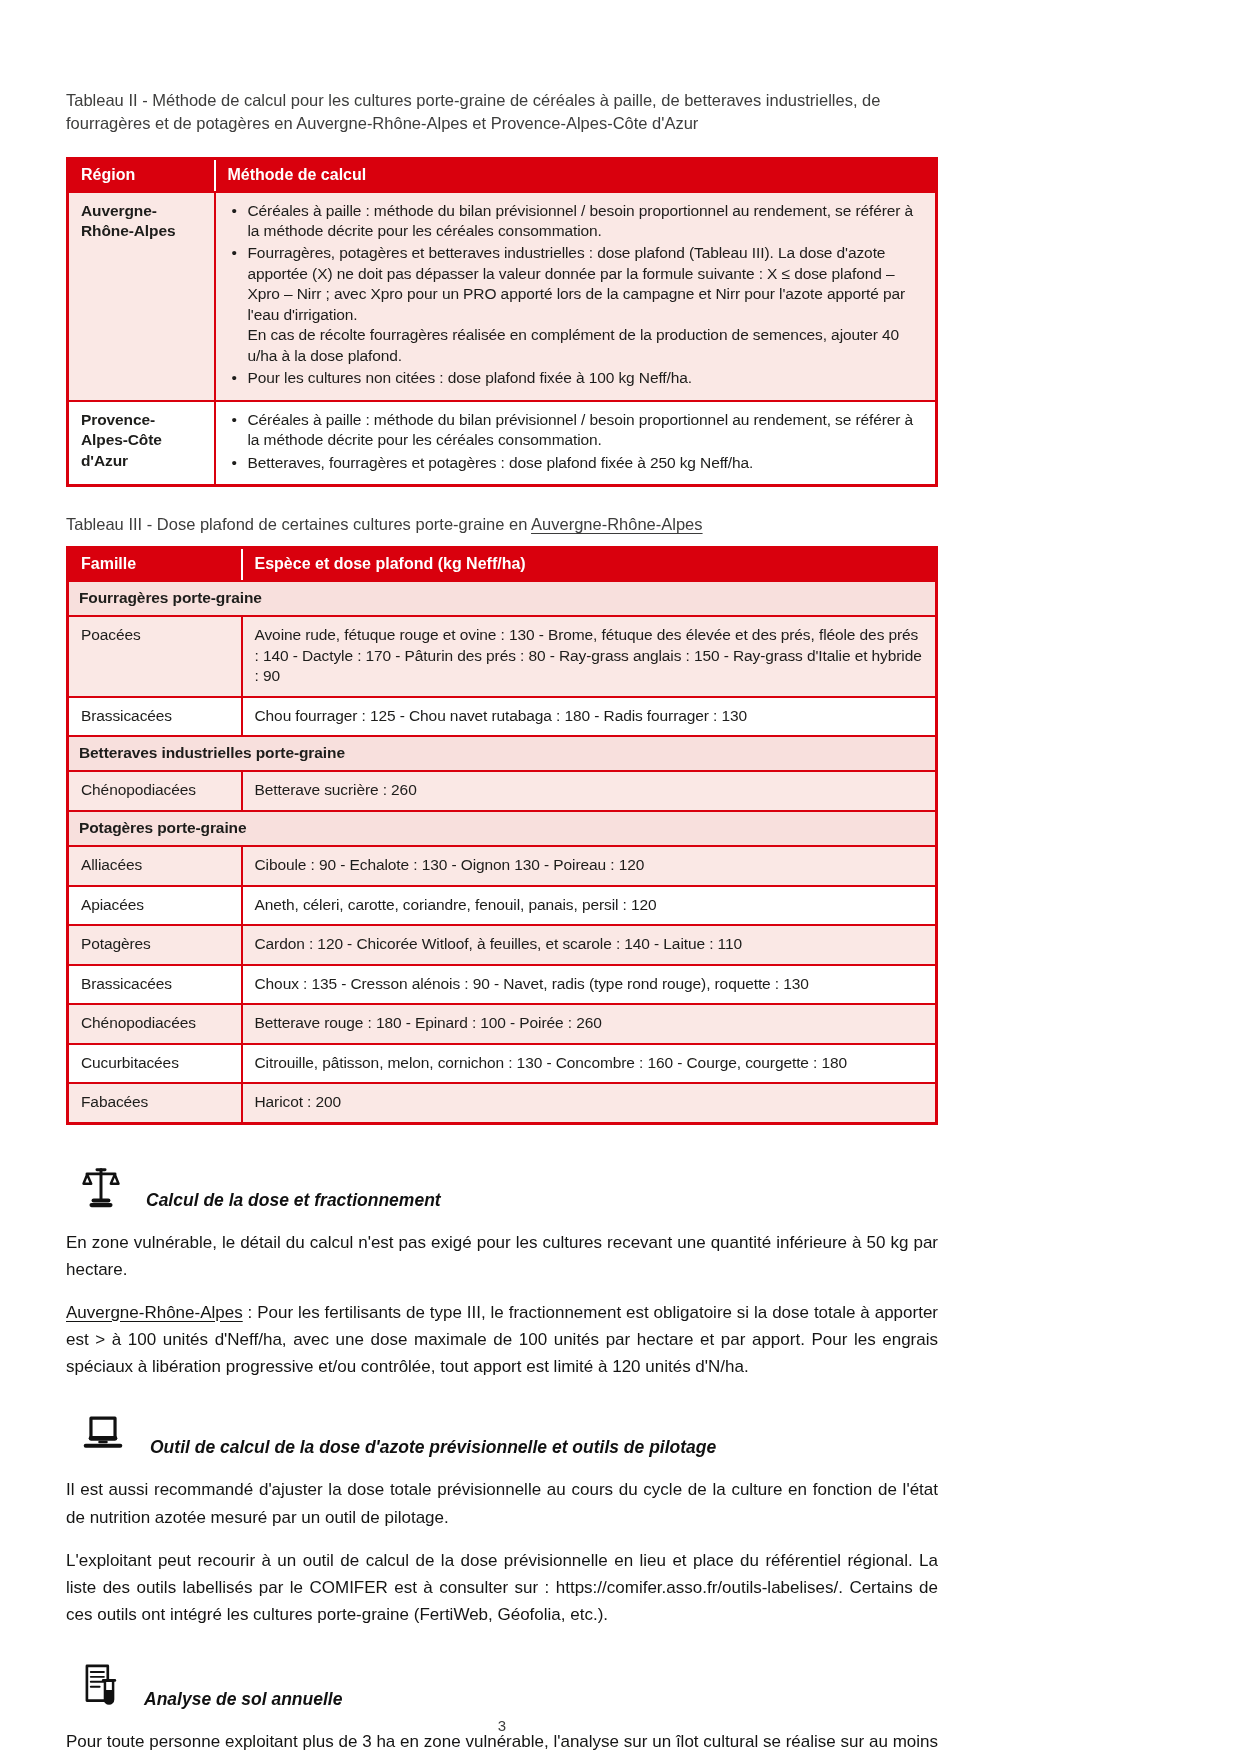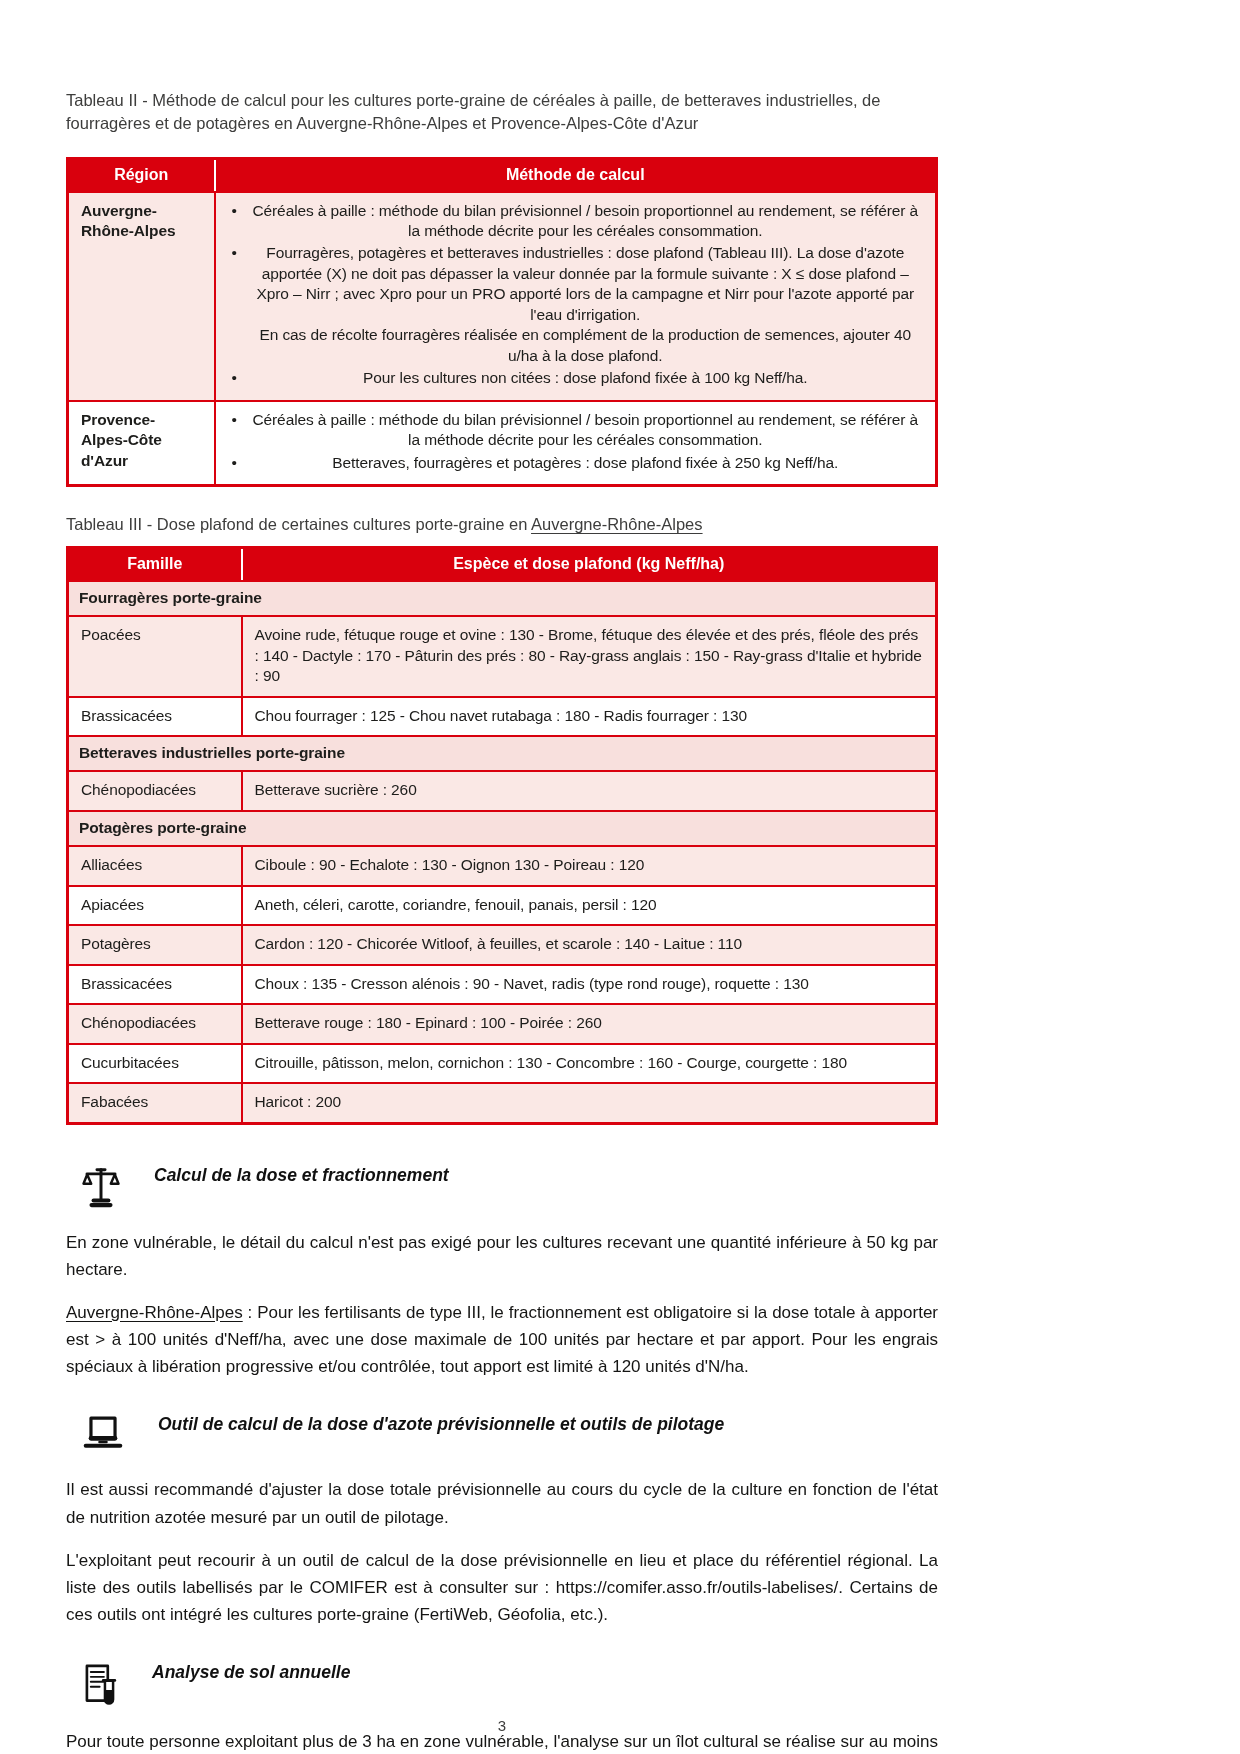--- a/index.html
+++ b/index.html
@@ -12,39 +12,39 @@
 
   
   .tbl-caption{font-size:16.5px;line-height:1.38;color:#3d3d3c;margin:0 0 22px 0;}
   .tbl-caption.small{margin:26px 0 10px 0;}
   .u{text-decoration:underline;text-underline-offset:3px;}
 
   
   table{width:100%;border-collapse:collapse;border:3px solid #d9000d;table-layout:fixed;}
   th,td{border:2.5px solid #d9000d;vertical-align:top;}
   th{
-    background:#d9000d;color:#ffffff;text-align:center;
+    background:#d9000d;color:#ffffff;text-align:left;
     font-size:16px;font-weight:bold;padding:6px 12px 7px 12px;
   }
   th.first-col{border-right:2px solid #ffffff;}
   td{font-size:15.5px;line-height:1.32;padding:8px 12px 9px 12px;letter-spacing:-0.1px;}
   td.key{font-weight:bold;}
   tr.pink td{background:#fae8e5;}
   tr.white td{background:#ffffff;}
   tr.section td{background:#f8e0dd;font-weight:bold;font-size:15.5px;padding:6px 12px 7px 10px;}
 
   
   ul.bullets{margin:0;padding:0;list-style:none;}
-  ul.bullets li{position:relative;padding-left:20px;margin:0 0 2px 0;text-align:center;}
+  ul.bullets li{position:relative;padding-left:20px;margin:0 0 2px 0;}
   ul.bullets li::before{content:"\2022";position:absolute;left:4px;top:0;}
   .li-note{margin-top:0;}
 
   
   .info-section{margin-top:34px;}
-  .sec-head{display:flex;align-items:flex-start;gap:32px;margin:0 0 4px 14px;}
+  .sec-head{display:flex;align-items:flex-end;gap:24px;margin:0 0 4px 14px;}
   .sec-head .icon{flex:0 0 auto;display:block;}
   .sec-title{font-size:17.5px;font-weight:bold;font-style:italic;color:#111;padding-bottom:2px;}
   .para{font-size:17px;line-height:1.6;text-align:justify;margin:16px 0 0 0;color:#151514;}
   .para .lead{text-decoration:underline;text-underline-offset:3px;}
 
   .page-number{position:absolute;left:0;right:0;bottom:20px;text-align:center;font-size:15px;color:#3d3d3c;}
 
   svg .stroke{stroke:#111;fill:none;stroke-linecap:round;stroke-linejoin:round;}
 </style>
 </head>

